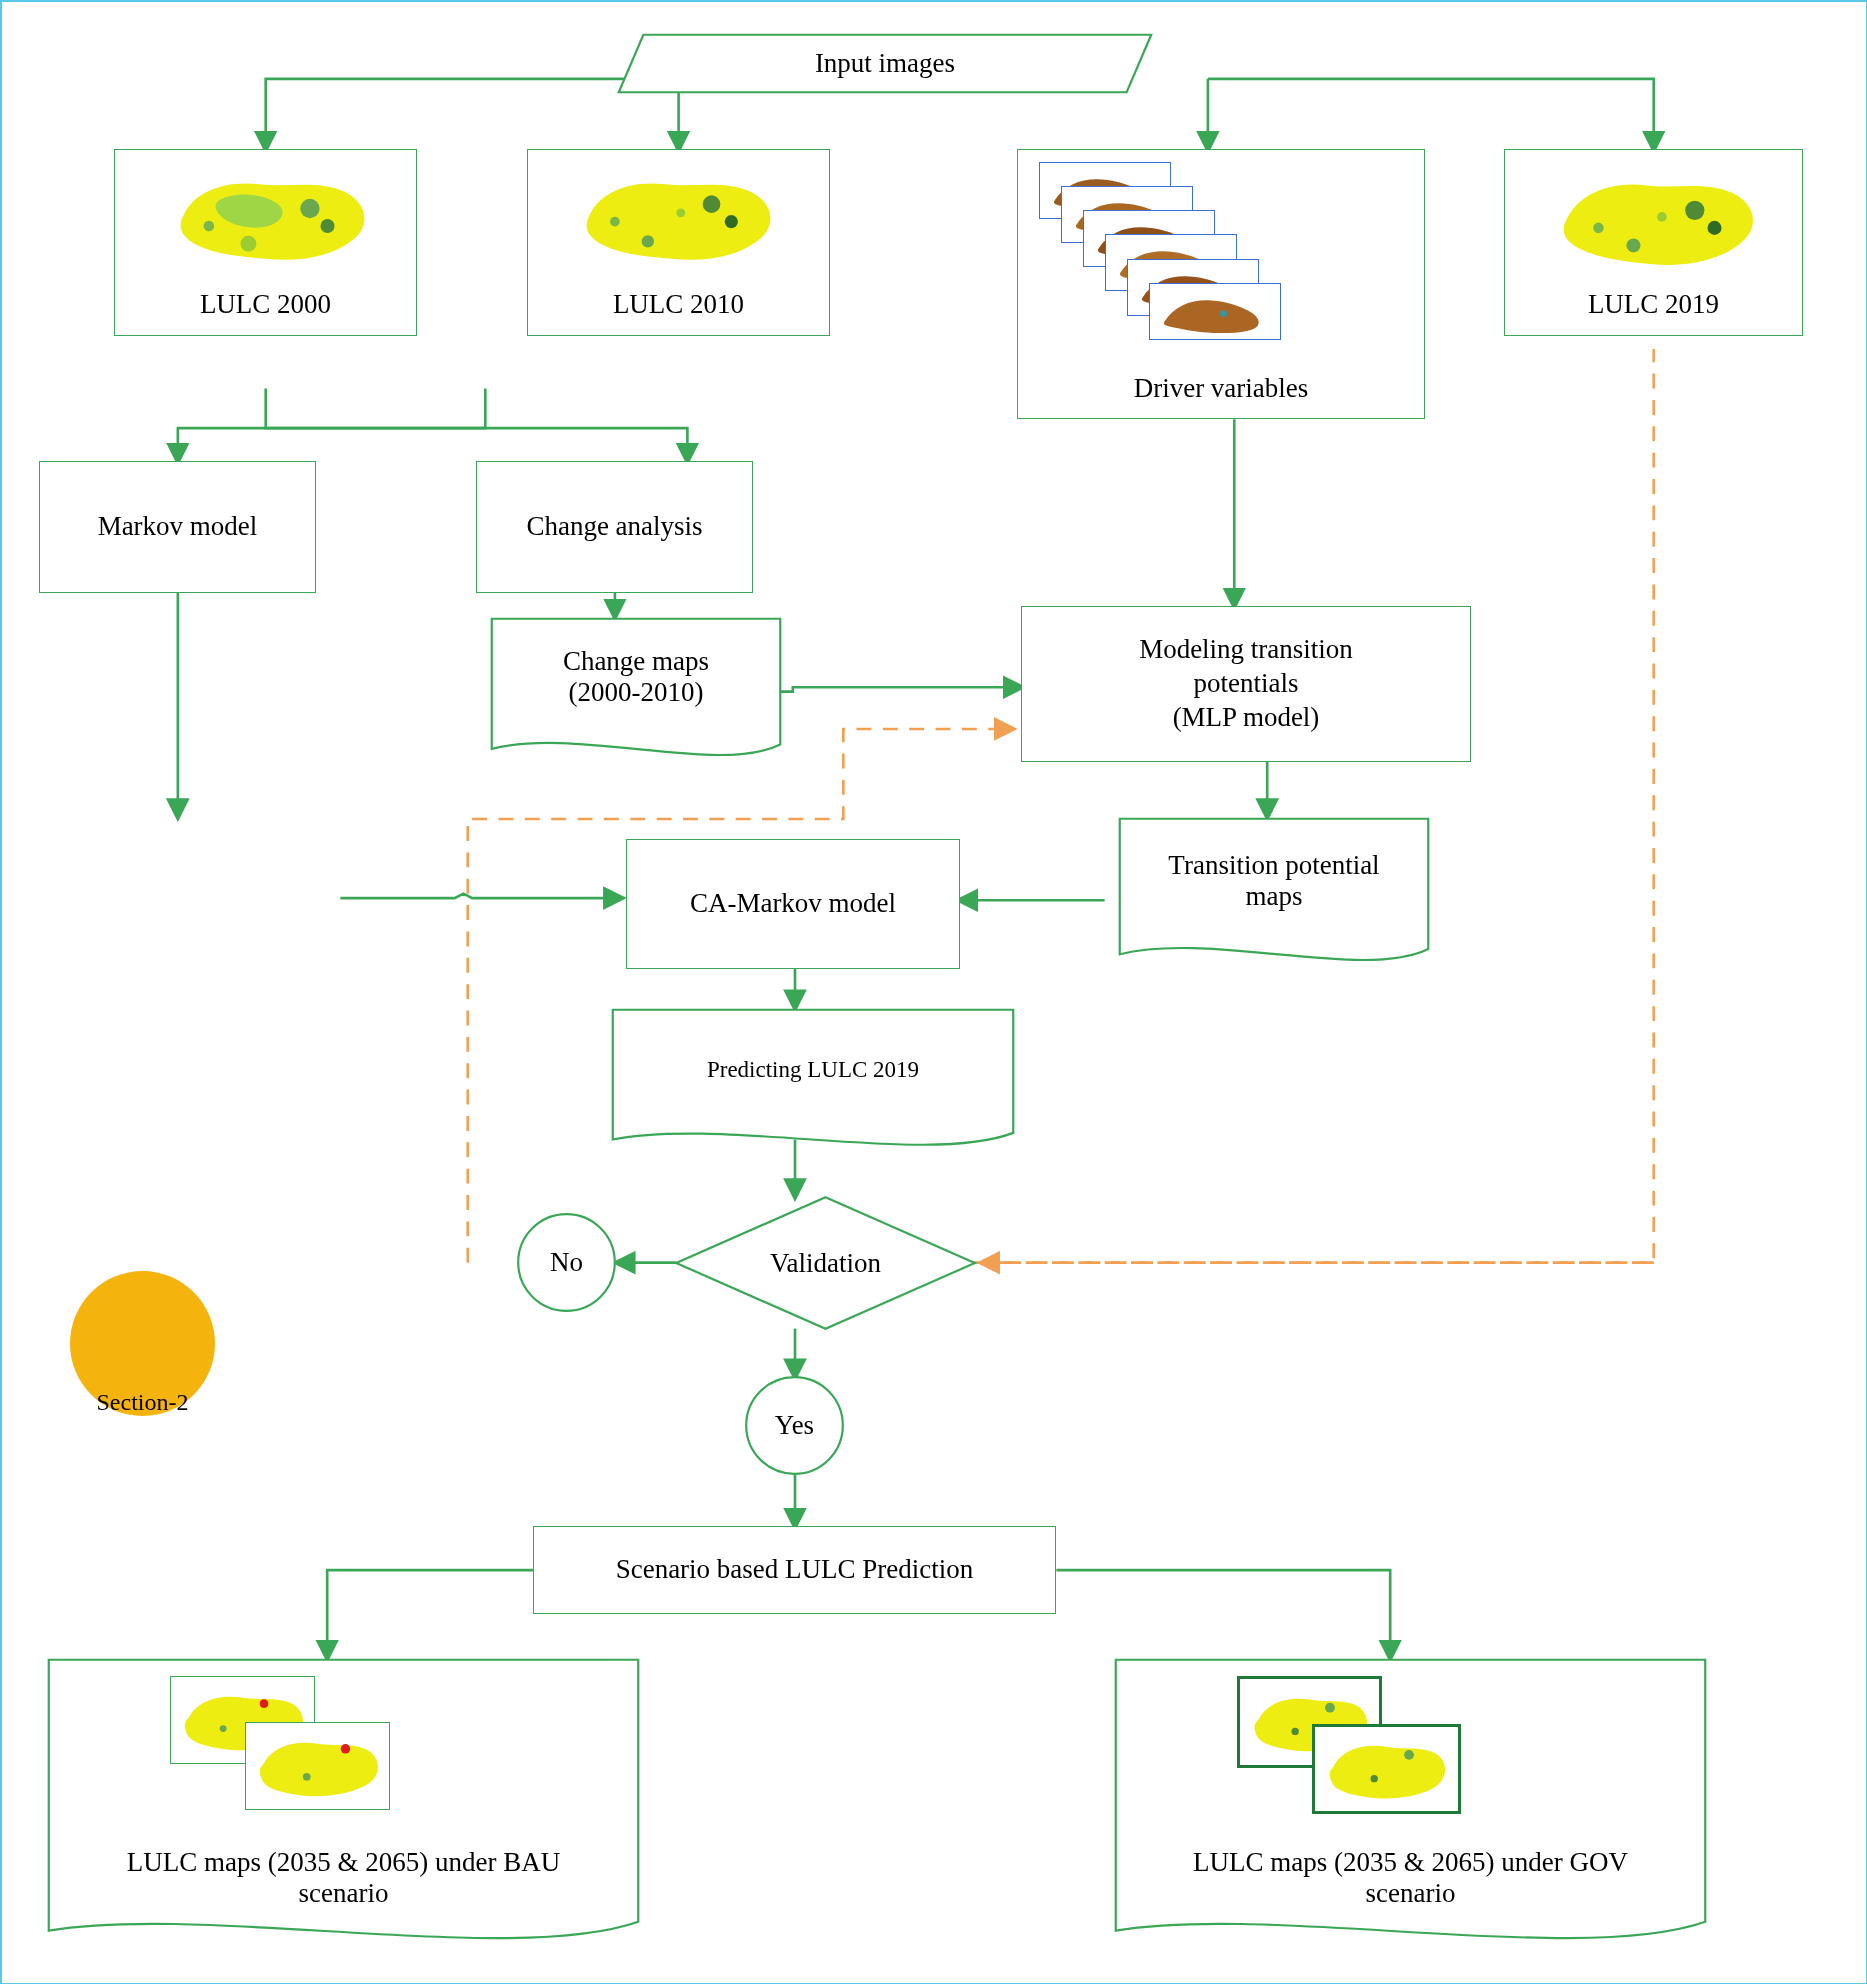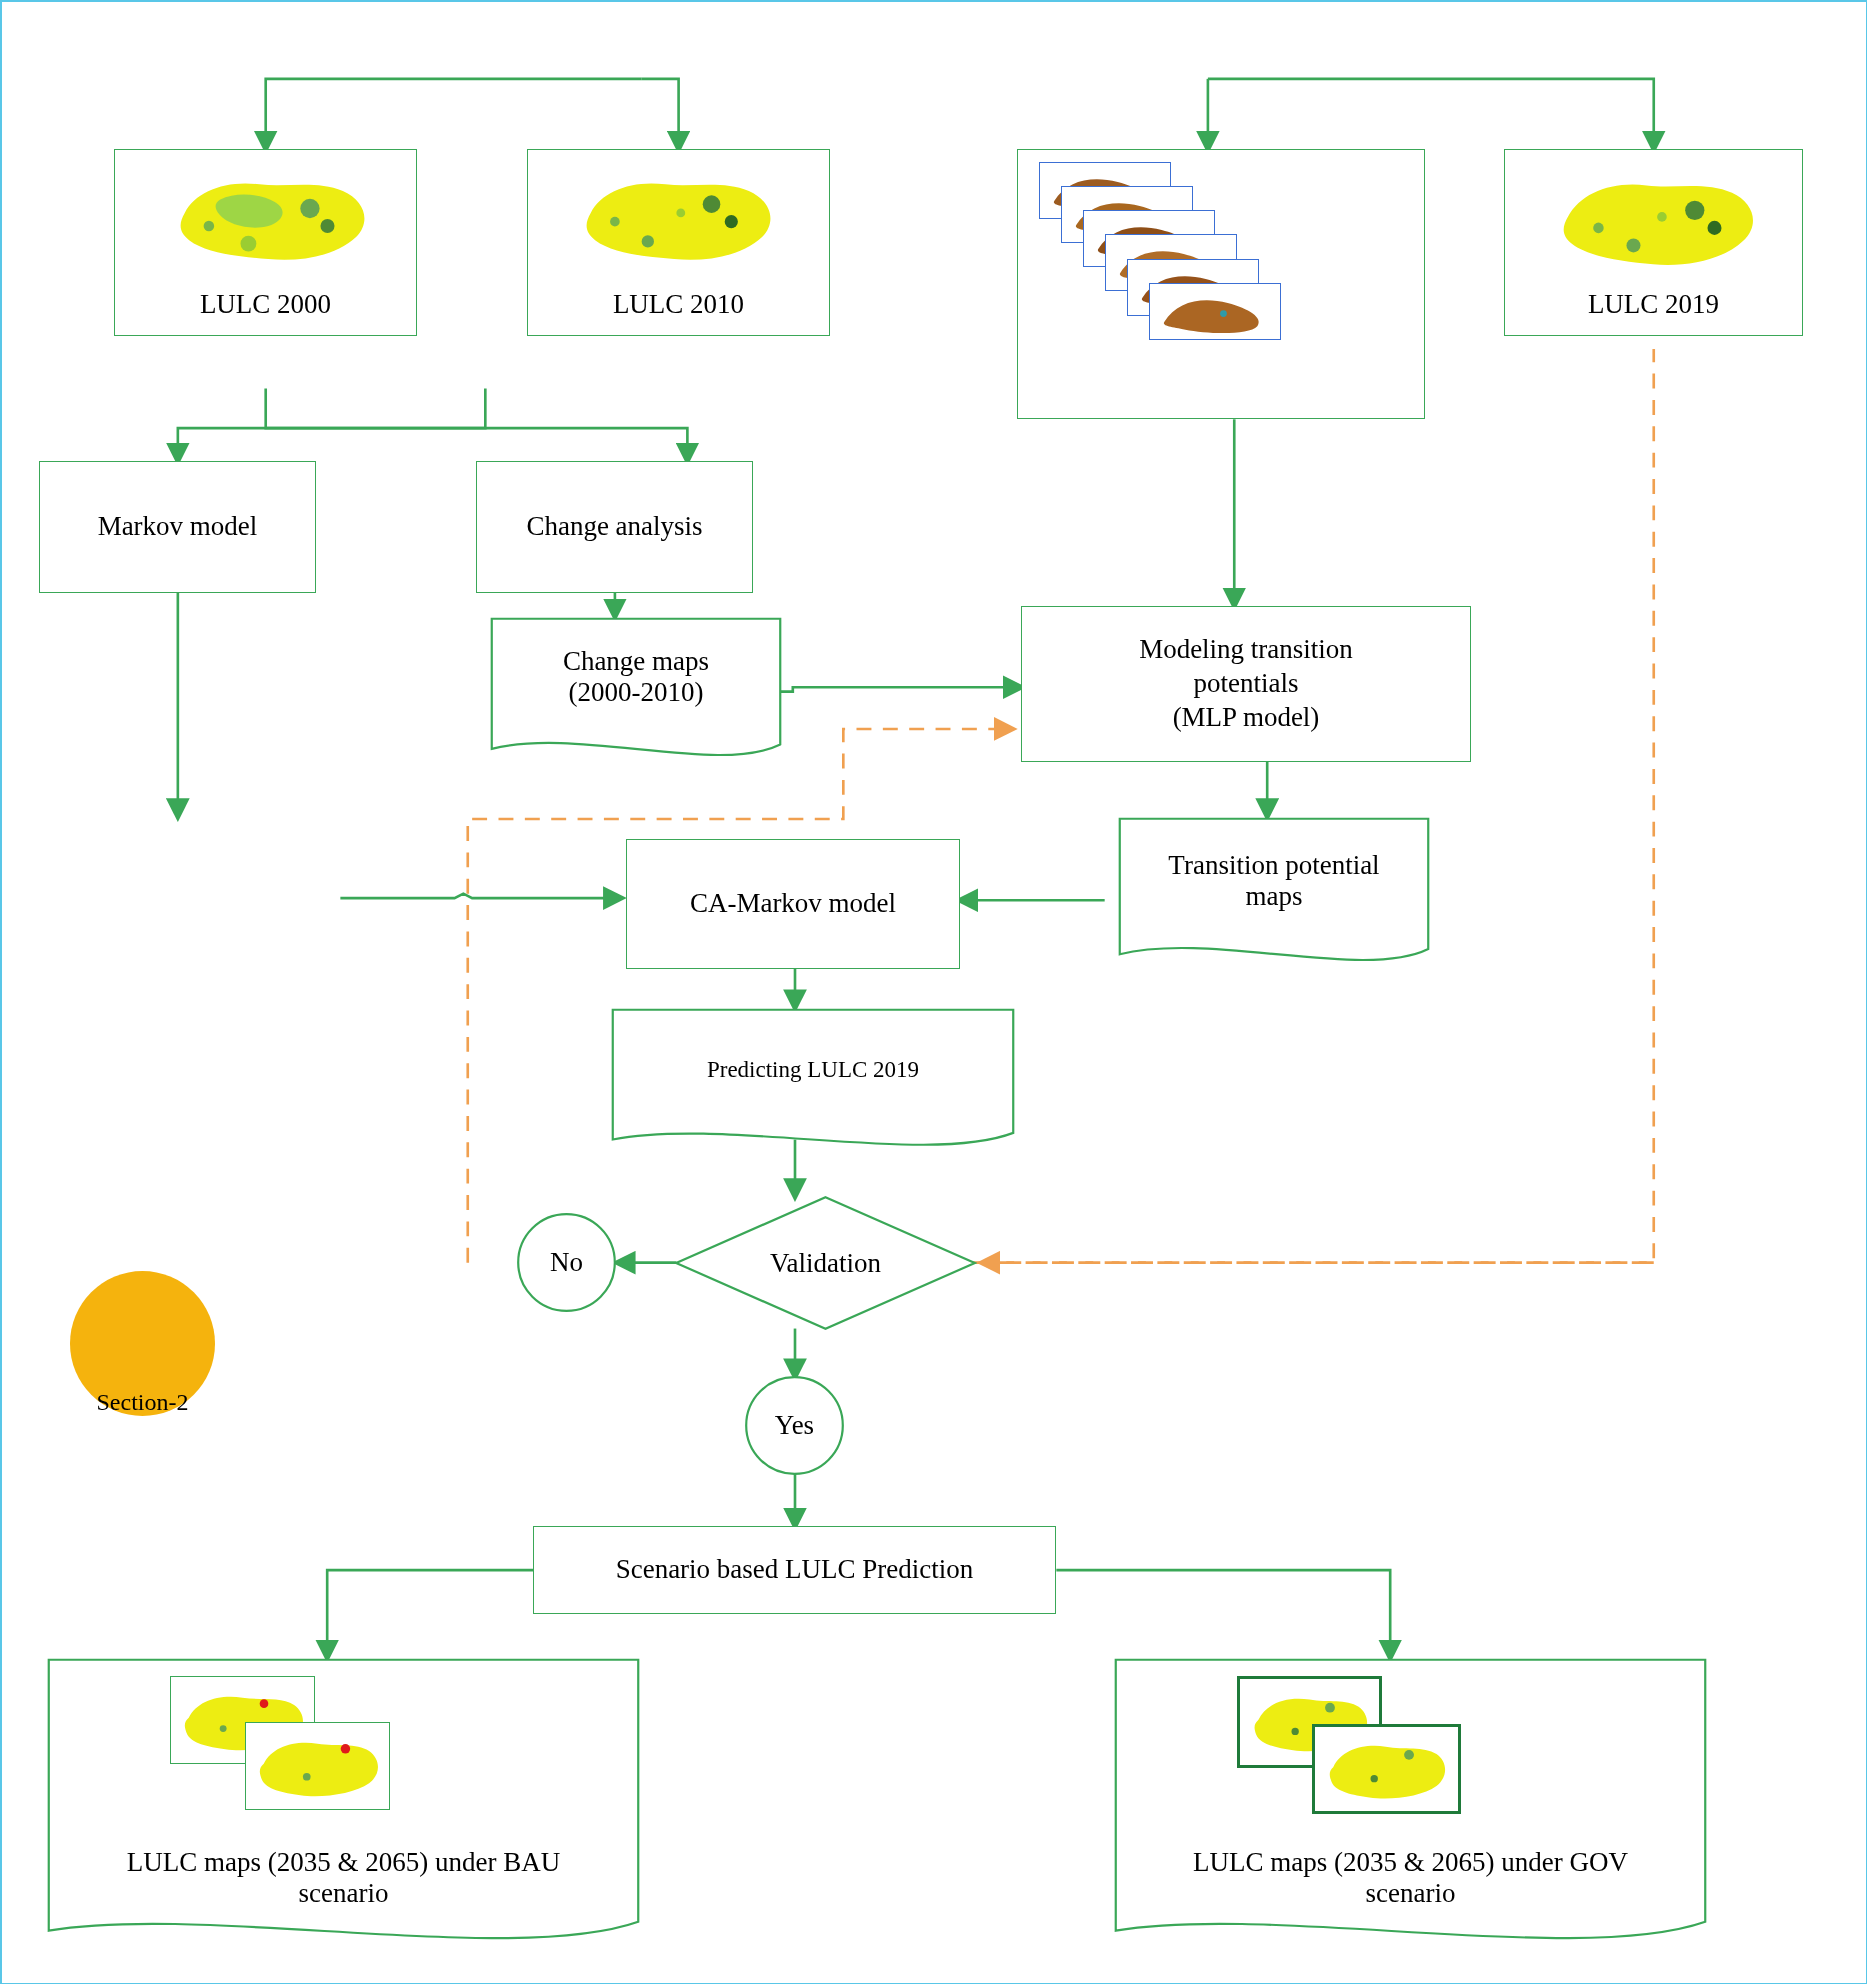--- a/index.html
+++ b/index.html
@@ -170,20 +170,26 @@
       <path d="M2400,3570 L3160,3570 L3160,3770"></path>
     </g>
 
     <g stroke="#f0a050" stroke-width="6" fill="none" stroke-dasharray="34 26">
       <path d="M1060,2870 L1060,1860 L1915,1860 L1915,1655 L2300,1655" marker-end="url(#arrOrange)"></path>
       <path d="M2210,2870 L3760,2870 L3760,790" marker-end="none"></path>
       <path d="M3760,2870 L2230,2870" marker-end="url(#arrOrange)"></path>
     </g>
   </svg>
 
+  <div class="para-wrap" style="left:615px; top:31px; width:536px; height:61px;">
+    <svg viewBox="0 0 1220 140" preserveAspectRatio="none">
+      <polygon points="60,4 1216,4 1160,136 4,136" fill="#ffffff" stroke="#3aa757" stroke-width="5"></polygon>
+    </svg>
+    <div class="ov-text" style="font-size:27px;">Input images</div>
+  </div>
 
   <div class="node rect" style="left:112px; top:147px; width:303px; height:187px;"></div>
   <div class="thumb" style="left:141px; top:158px; width:246px; height:119px;">
     <svg viewBox="0 0 560 270" style="position:absolute;inset:0;width:100%;height:100%;">
       <path d="M95,120 C120,70 190,45 265,55 C330,62 395,45 455,70 C505,92 520,140 485,175 C440,218 360,232 285,225 C215,219 145,212 105,182 C80,163 82,142 95,120 Z" fill="#eded12"></path>
       <path d="M175,90 C215,70 270,78 300,95 C330,112 320,140 285,150 C245,160 195,148 175,125 C162,110 162,98 175,90 Z" fill="#8fd14f" opacity="0.85"></path>
       <circle cx="380" cy="110" r="22" fill="#6aa84f"></circle>
       <circle cx="420" cy="150" r="16" fill="#4f8a35"></circle>
       <circle cx="240" cy="190" r="18" fill="#9acd32"></circle>
       <circle cx="150" cy="150" r="12" fill="#7ab648"></circle>
@@ -233,20 +239,21 @@
           <circle cx="150" cy="75" r="9" fill="#2e9aa8"></circle>
         </svg>
     </div>
     <div class="stack-card" style="left:110px; top:121px; width:132px; height:57px;">
       <svg viewBox="0 0 300 130" style="width:100%;height:100%;">
           <path d="M30,90 C60,40 120,30 180,45 C230,58 265,80 250,100 C230,122 130,118 80,108 C50,102 24,100 30,90 Z" fill="#ab6623"></path>
           <circle cx="170" cy="70" r="8" fill="#2e9aa8"></circle>
         </svg>
     </div>
   </div>
+  <div class="node" style="left:1015px; top:365px; width:408px; height:44px; font-size:27px;">Driver variables</div>
 
   <div class="node rect" style="left:1502px; top:147px; width:299px; height:187px;"></div>
   <div class="thumb" style="left:1524px; top:158px; width:250px; height:127px;">
     <svg viewBox="0 0 570 290" style="position:absolute;inset:0;width:100%;height:100%;">
       <path d="M95,130 C125,75 195,48 275,58 C340,66 410,48 470,75 C520,98 535,148 495,185 C450,228 365,245 290,238 C220,232 145,222 105,192 C80,173 82,152 95,130 Z" fill="#eded12"></path>
       <circle cx="385" cy="115" r="22" fill="#4f8a35"></circle>
       <circle cx="430" cy="155" r="16" fill="#2f6b22"></circle>
       <circle cx="245" cy="195" r="16" fill="#6aa84f"></circle>
       <circle cx="165" cy="155" r="12" fill="#7ab648"></circle>
       <circle cx="310" cy="130" r="11" fill="#9acd32"></circle>

